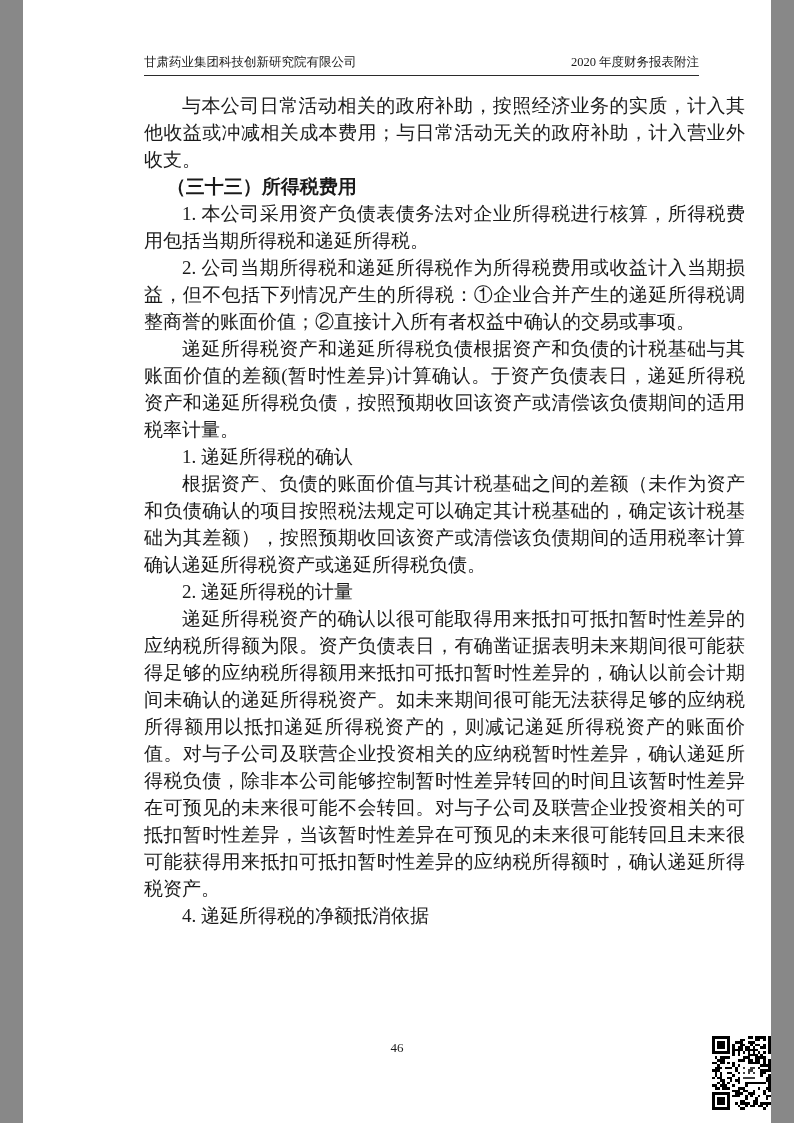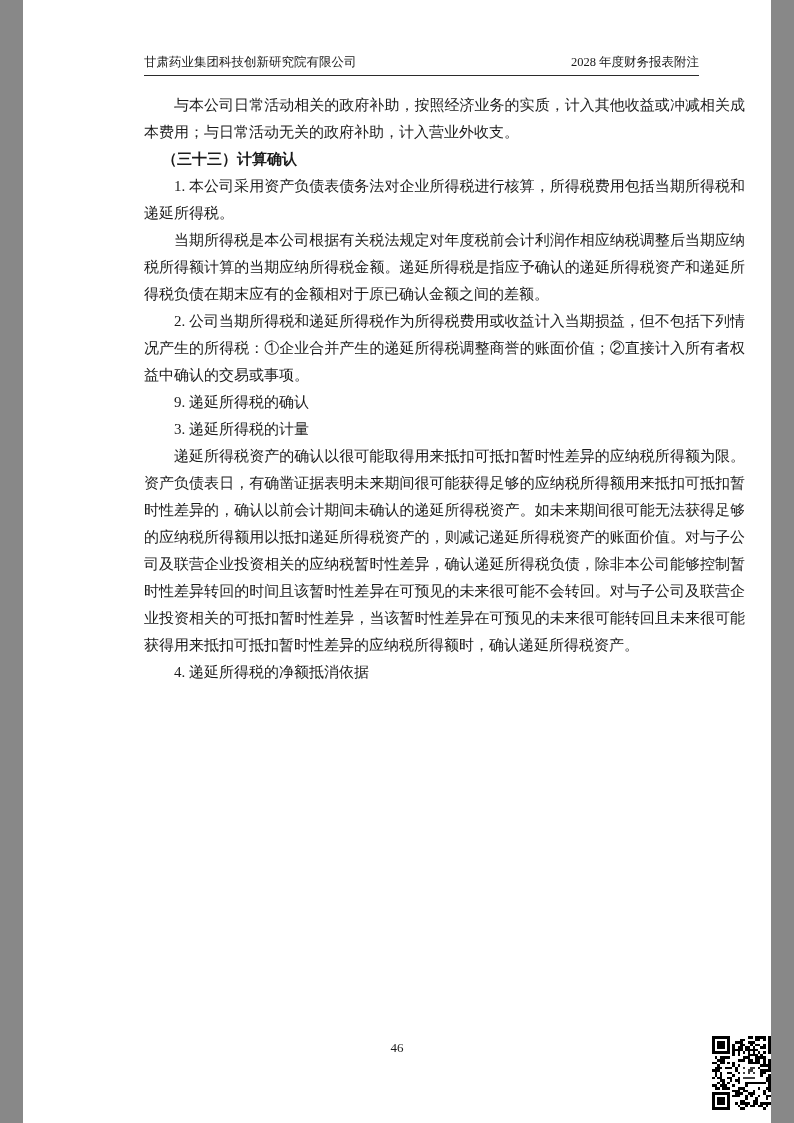--- a/index.html
+++ b/index.html
@@ -22,21 +22,21 @@
     left:121px;right:72px;top:54px;
     display:flex;justify-content:space-between;align-items:flex-end;
     font-size:12.5px;line-height:16px;
     padding-bottom:5px;
     border-bottom:1.7px solid var(--rule-color);
   }
   .header span{white-space:nowrap;}
   .content{
     position:absolute;
     left:121px;top:92px;width:601px;
-    font-size:15px;line-height:27px;
+    font-size:19px;line-height:27px;
     text-align:justify;
   }
   .content p{margin:0;text-indent:2em;}
   .content p.heading{font-weight:bold;text-indent:1.2em;}
   .footer{
     position:absolute;left:0;top:1040px;width:100%;
     text-align:center;font-size:13px;line-height:16px;
   }
   .qr{
     position:absolute;left:689px;top:1036px;
@@ -44,31 +44,32 @@
     shape-rendering:crispEdges;
   }
 </style>
 </head>
 <body>
 
 <div class="page">
 
   <div class="header">
     <span>甘肃药业集团科技创新研究院有限公司</span>
-    <span>2028 年度财务报表附注</span>
+    <span>2020 年度财务报表附注</span>
   </div>
 
   <div class="content" id="content">
       <p class="body">与本公司日常活动相关的政府补助，按照经济业务的实质，计入其他收益或冲减相关成本费用；与日常活动无关的政府补助，计入营业外收支。</p>
-      <p class="heading">（三十三）计算确认</p>
+      <p class="heading">（三十三）所得税费用</p>
       <p class="body">1. 本公司采用资产负债表债务法对企业所得税进行核算，所得税费用包括当期所得税和递延所得税。</p>
-      <p class="body">当期所得税是本公司根据有关税法规定对年度税前会计利润作相应纳税调整后当期应纳税所得额计算的当期应纳所得税金额。递延所得税是指应予确认的递延所得税资产和递延所得税负债在期末应有的金额相对于原已确认金额之间的差额。</p>
       <p class="body">2. 公司当期所得税和递延所得税作为所得税费用或收益计入当期损益，但不包括下列情况产生的所得税：①企业合并产生的递延所得税调整商誉的账面价值；②直接计入所有者权益中确认的交易或事项。</p>
-      <p class="body">9. 递延所得税的确认</p>
-      <p class="body">3. 递延所得税的计量</p>
+      <p class="body">递延所得税资产和递延所得税负债根据资产和负债的计税基础与其账面价值的差额(暂时性差异)计算确认。于资产负债表日，递延所得税资产和递延所得税负债，按照预期收回该资产或清偿该负债期间的适用税率计量。</p>
+      <p class="body">1. 递延所得税的确认</p>
+      <p class="body">根据资产、负债的账面价值与其计税基础之间的差额（未作为资产和负债确认的项目按照税法规定可以确定其计税基础的，确定该计税基础为其差额），按照预期收回该资产或清偿该负债期间的适用税率计算确认递延所得税资产或递延所得税负债。</p>
+      <p class="body">2. 递延所得税的计量</p>
       <p class="body">递延所得税资产的确认以很可能取得用来抵扣可抵扣暂时性差异的应纳税所得额为限。资产负债表日，有确凿证据表明未来期间很可能获得足够的应纳税所得额用来抵扣可抵扣暂时性差异的，确认以前会计期间未确认的递延所得税资产。如未来期间很可能无法获得足够的应纳税所得额用以抵扣递延所得税资产的，则减记递延所得税资产的账面价值。对与子公司及联营企业投资相关的应纳税暂时性差异，确认递延所得税负债，除非本公司能够控制暂时性差异转回的时间且该暂时性差异在可预见的未来很可能不会转回。对与子公司及联营企业投资相关的可抵扣暂时性差异，当该暂时性差异在可预见的未来很可能转回且未来很可能获得用来抵扣可抵扣暂时性差异的应纳税所得额时，确认递延所得税资产。</p>
       <p class="body">4. 递延所得税的净额抵消依据</p>
     </div>
 
   <div class="footer">
     <span>46</span>
   </div>
 
   <svg id="qr" class="qr" viewBox="0 0 29 29">
       <rect x="0" y="0" width="1" height="1" fill="#000000"></rect>

